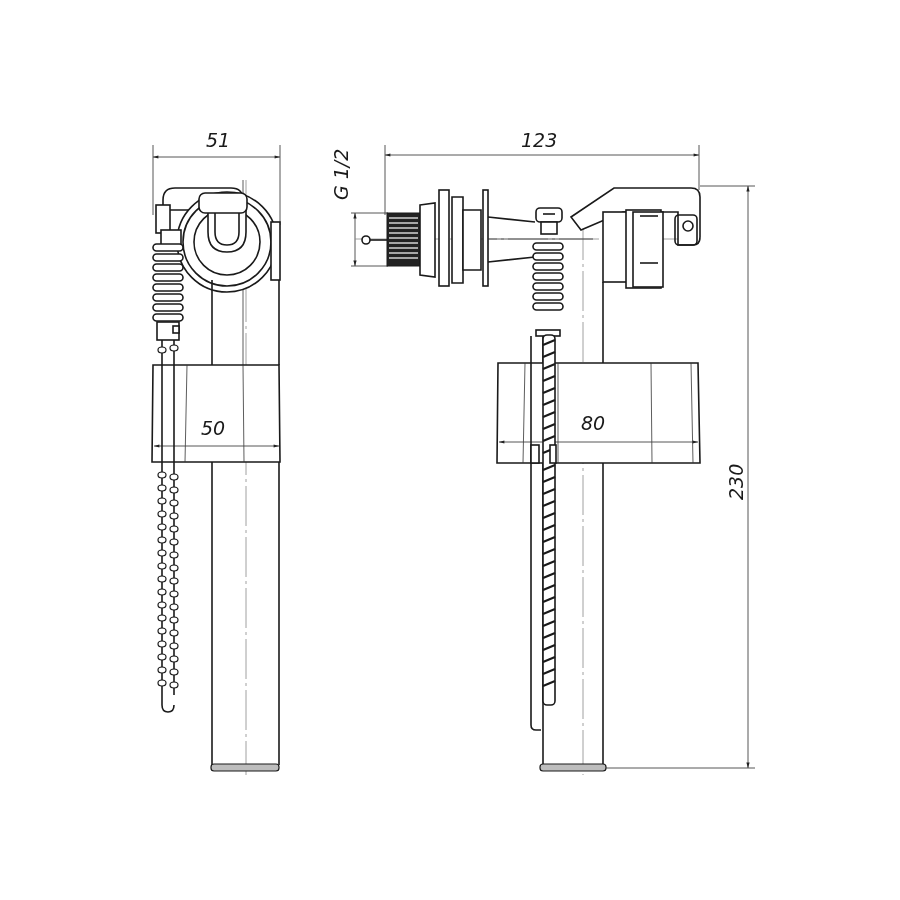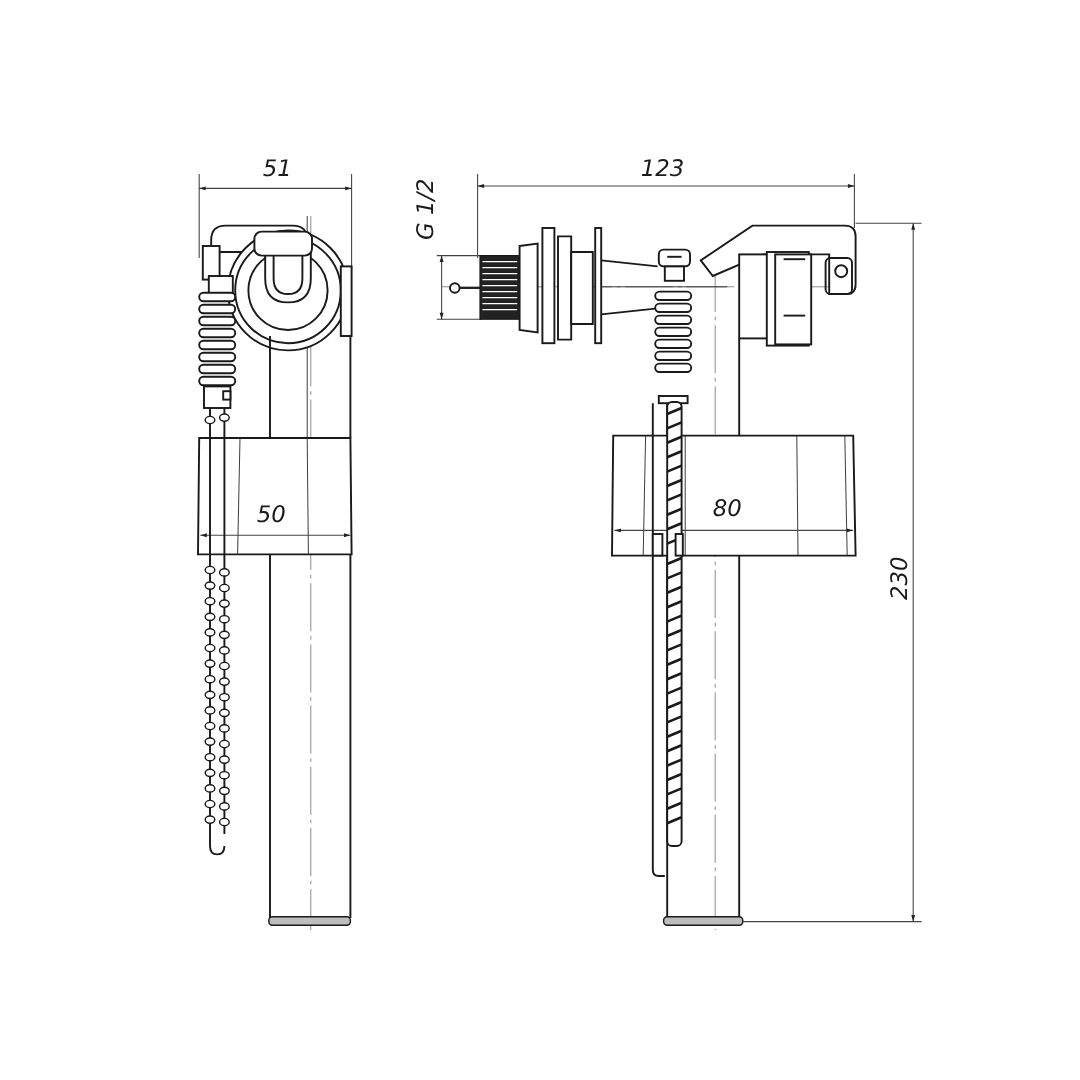--- a/index.html
+++ b/index.html
@@ -1,17 +1,17 @@
 <!DOCTYPE html>
 <html><head>
 <meta charset="utf-8">
 <style>
   html, body { margin: 0; padding: 0; background: #ffffff; }
   body { width: 900px; height: 900px; overflow: hidden; font-family: "Liberation Sans", sans-serif; }
-  #canvas { position: absolute; left: 16px; top: 0; width: 744px; height: 900px; }
+  #canvas { position: absolute; left: 3px; top: 0; width: 744px; height: 900px; }
   svg { display: block; }
   .ln { stroke: #1a1a1a; stroke-width: 1.6; fill: none; }
   .lnf { stroke: #1a1a1a; stroke-width: 1.6; fill: #ffffff; }
   .thin { stroke: #333; stroke-width: 0.8; fill: none; }
   .dim { stroke: #444; stroke-width: 0.9; fill: none; }
   .center { stroke: #888; stroke-width: 0.8; fill: none; stroke-dasharray: 40 4 3 4; }
   .gray { fill: #bdbdbd; stroke: #1a1a1a; stroke-width: 1.2; }
   .dark { fill: #222; stroke: #1a1a1a; stroke-width: 1; }
   .dimtext { font-family: "DejaVu Sans", sans-serif; font-style: italic; font-size: 19px; fill: #1a1a1a; }
 </style>

